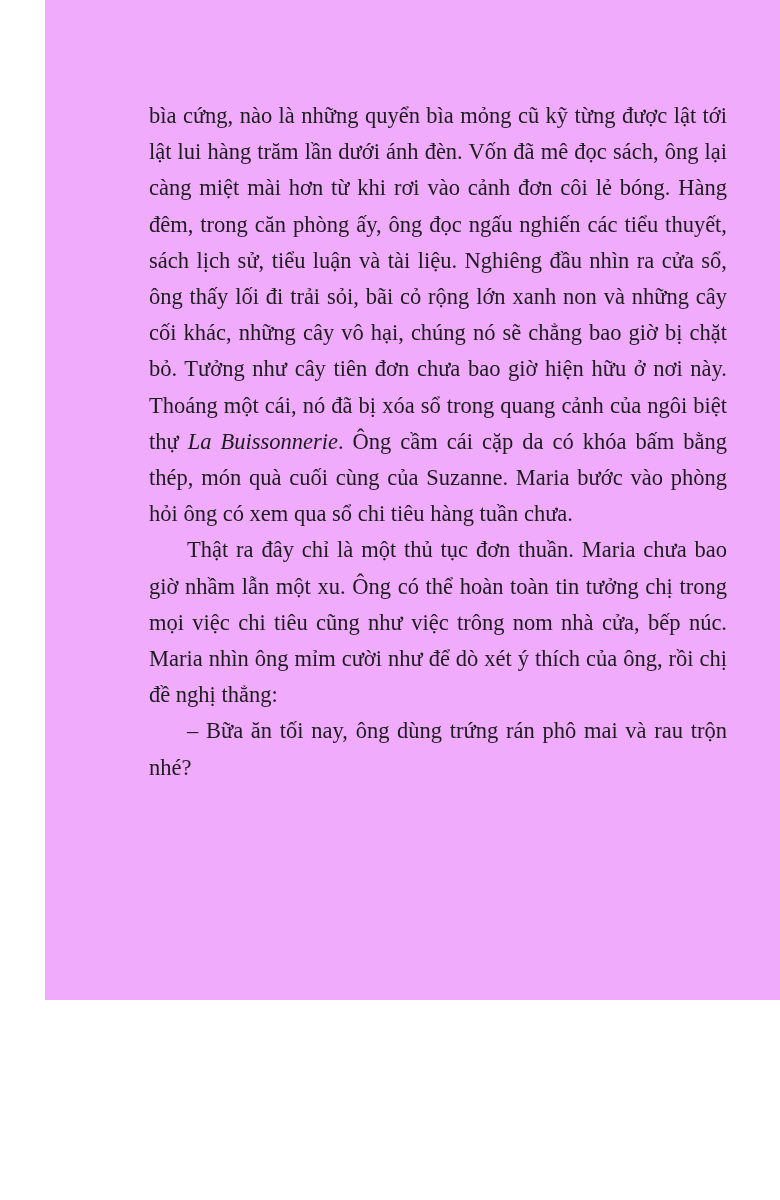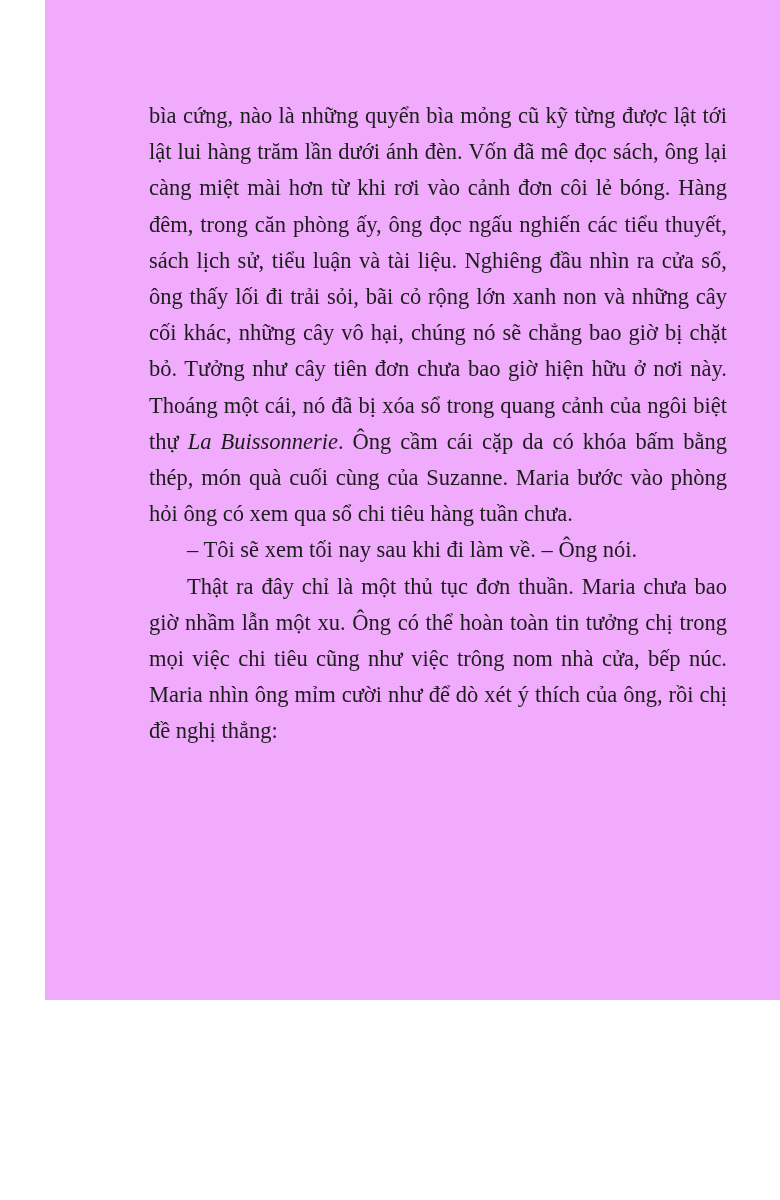--- a/index.html
+++ b/index.html
@@ -66,24 +66,24 @@
   }
 </style>
 </head>
 <body>
 
 <div class="page">
 
   <div class="text-block">
     <p class="no-indent"><span>bìa cứng, nào là những quyển bìa mỏng cũ kỹ từng được lật tới lật lui hàng trăm lần dưới ánh đèn. Vốn đã mê đọc sách, ông lại càng miệt mài hơn từ khi rơi vào cảnh đơn côi lẻ bóng. Hàng đêm, trong căn phòng ấy, ông đọc ngấu nghiến các tiểu thuyết, sách lịch sử, tiểu luận và tài liệu. Nghiêng đầu nhìn ra cửa sổ, ông thấy lối đi trải sỏi, bãi cỏ rộng lớn xanh non và những cây cối khác, những cây vô hại, chúng nó sẽ chẳng bao giờ bị chặt bỏ. Tưởng như cây tiên đơn chưa bao giờ hiện hữu ở nơi này. Thoáng một cái, nó đã bị xóa sổ trong quang cảnh của ngôi biệt thự </span><span class="italic">La Buissonnerie</span><span>. Ông cầm cái cặp da có khóa bấm bằng thép, món quà cuối cùng của Suzanne. Maria bước vào phòng hỏi ông có xem qua sổ chi tiêu hàng tuần chưa.</span></p>
 
-    <p><span>– Tôi sẽ xem tối nay sau khi đi làm về. – Ông nói.</span></p>
 
     <p><span>Thật ra đây chỉ là một thủ tục đơn thuần. Maria chưa bao giờ nhầm lẫn một xu. Ông có thể hoàn toàn tin tưởng chị trong mọi việc chi tiêu cũng như việc trông nom nhà cửa, bếp núc. Maria nhìn ông mỉm cười như để dò xét ý thích của ông, rồi chị đề nghị thẳng:</span></p>
 
+    <p><span>– Bữa ăn tối nay, ông dùng trứng rán phô mai và rau trộn nhé?</span></p>
 
 
   </div>
 
   <div class="footer">
     <span class="page-num">14</span>
     <span class="bullet">▪</span>
     <span class="author">Henri Troyat</span>
   </div>
 

